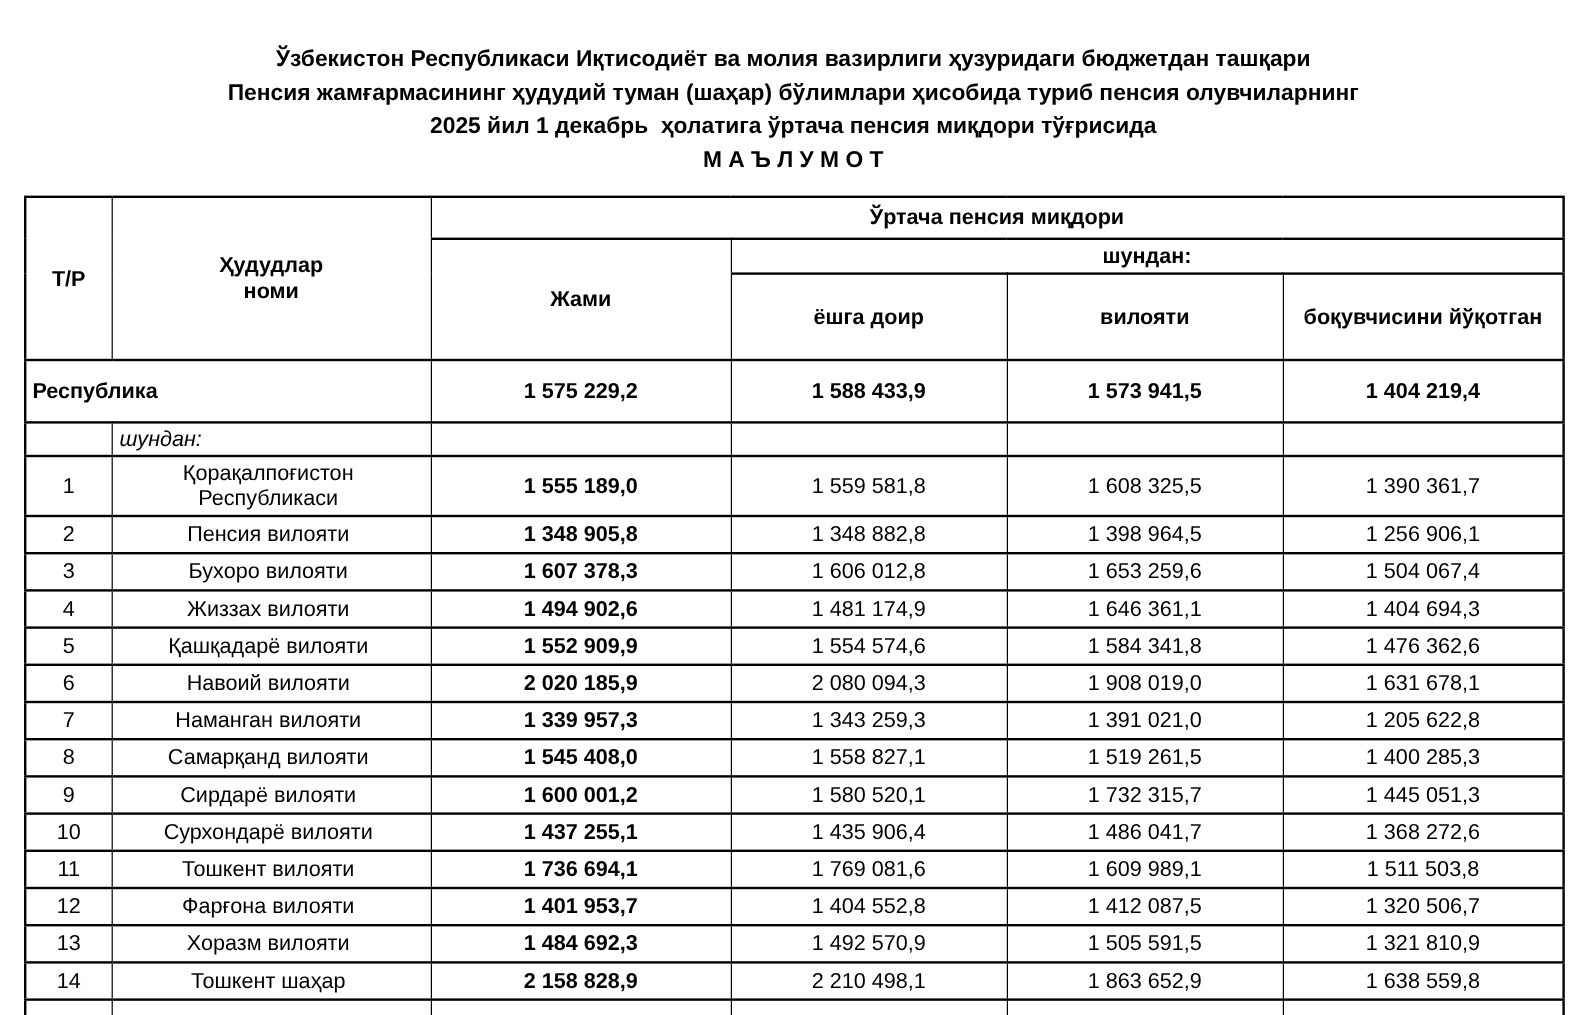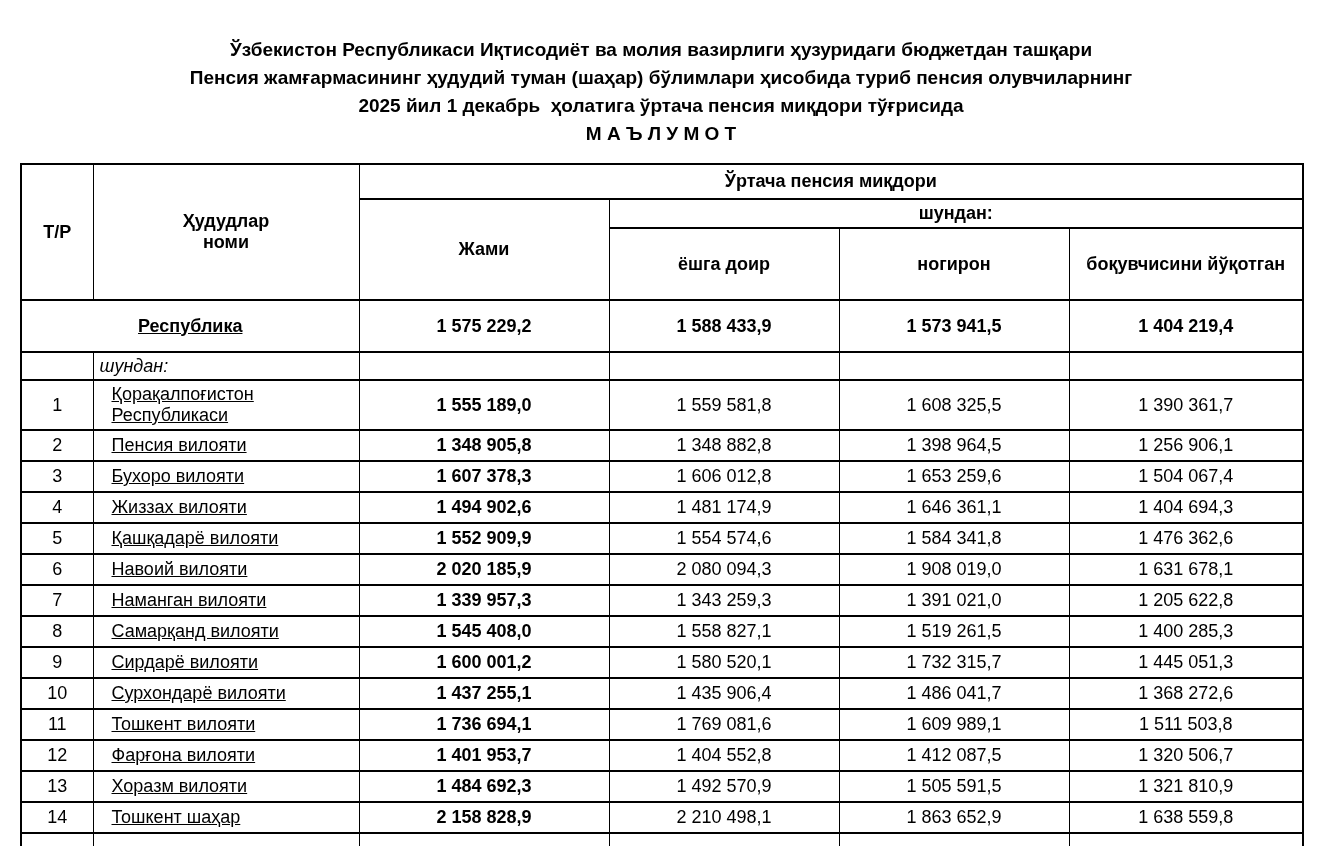--- a/index.html
+++ b/index.html
@@ -40,35 +40,33 @@
   th { font-weight: bold; }
   tr.hrow-1 { height: 35px; }
   tr.hrow-2 { height: 29px; }
   tr.hrow-3 { height: 72px; margin-left: 36px; }
   tr.republic-row { height: 52px; }
   tr.ofwhich-row { height: 28px; }
   tr.first-data-row { height: 50px; }
   tr.data-row { height: 31px; }
   tr.clip-row { height: 14px; }
   td.region-cell {
-    text-align: left;
-    padding-left: 18px;
-    text-decoration: underline;
+    text-align: center;
+    padding-left: 0;
   }
   th.region-header { white-space: pre-line; }
   .bold-val { font-weight: bold; }
   td.ofwhich-cell {
     font-style: italic;
     text-align: left;
     padding-left: 6px;
   }
   td.republic-label {
     font-weight: bold;
-    text-align: center;
-    text-decoration: underline;
+    text-align: left;
   }
 </style>
 </head>
 <body>
 
 <div class="title-block">
   <div class="title-line">Ўзбекистон Республикаси Иқтисодиёт ва молия вазирлиги ҳузуридаги бюджетдан ташқари</div>
   <div class="title-line">Пенсия жамғармасининг ҳудудий туман (шаҳар) бўлимлари ҳисобида туриб пенсия олувчиларнинг</div>
   <div class="title-line">2025 йил 1 декабрь  ҳолатига ўртача пенсия миқдори тўғрисида</div>
   <div class="title-line">М А Ъ Л У М О Т</div>
@@ -89,21 +87,21 @@
       <th rowspan="3" class="region-header">Ҳудудлар
 номи</th>
       <th colspan="4">Ўртача пенсия миқдори</th>
     </tr>
     <tr class="hrow-2">
       <th rowspan="2">Жами</th>
       <th colspan="3">шундан:</th>
     </tr>
     <tr class="hrow-3">
       <th>ёшга доир</th>
-      <th>ногирон</th>
+      <th>вилояти</th>
       <th>боқувчисини йўқотган</th>
     </tr>
   </thead>
   <tbody>
     <tr class="republic-row">
       <td colspan="2" class="republic-label">Республика</td>
       <td class="bold-val">1 575 229,2</td>
       <td class="bold-val">1 588 433,9</td>
       <td class="bold-val">1 573 941,5</td>
       <td class="bold-val">1 404 219,4</td>

